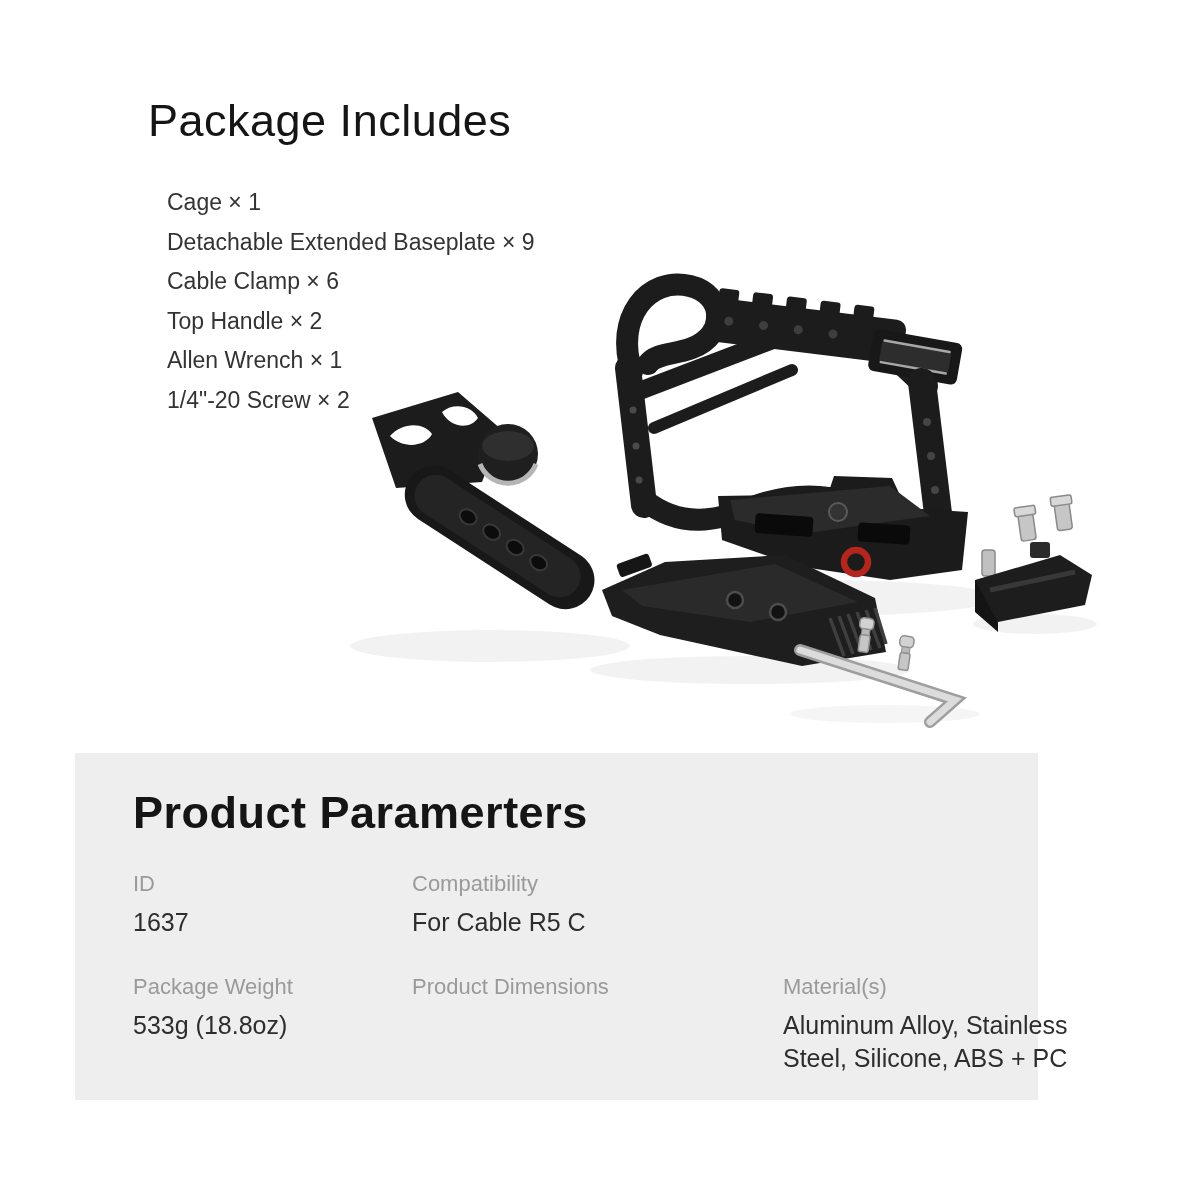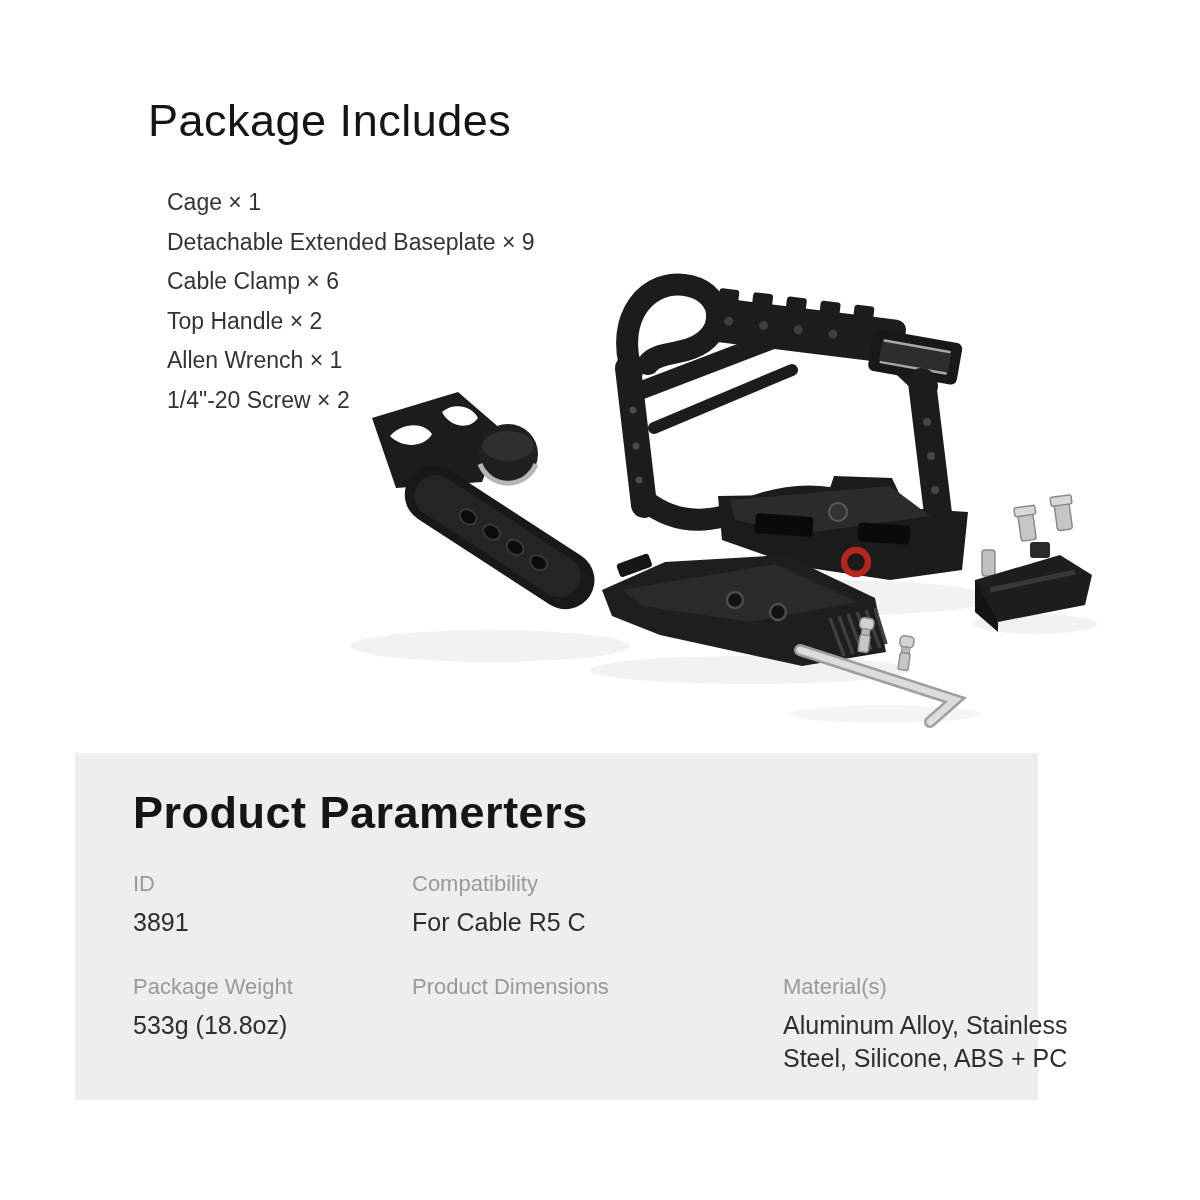--- a/index.html
+++ b/index.html
@@ -174,21 +174,21 @@
       <path d="M470,400 L625,450 L600,472" fill="none" stroke="#9e9e9e" stroke-width="12"></path>
       <path d="M470,400 L625,450 L600,472" fill="none" stroke="#dcdcdc" stroke-width="7"></path>
     </g>
   </svg>
 
   <div class="param-panel">
     <div class="param-title">Product Paramerters</div>
 
     <div class="cell r1 c1">
       <div class="plabel">ID</div>
-      <div class="pvalue">3891</div>
+      <div class="pvalue">1637</div>
     </div>
     <div class="cell r1 c2">
       <div class="plabel">Compatibility</div>
       <div class="pvalue">For Cable R5 C</div>
     </div>
     <div class="cell r2 c1">
       <div class="plabel">Package Weight</div>
       <div class="pvalue">533g (18.8oz)</div>
     </div>
     <div class="cell r2 c2">

